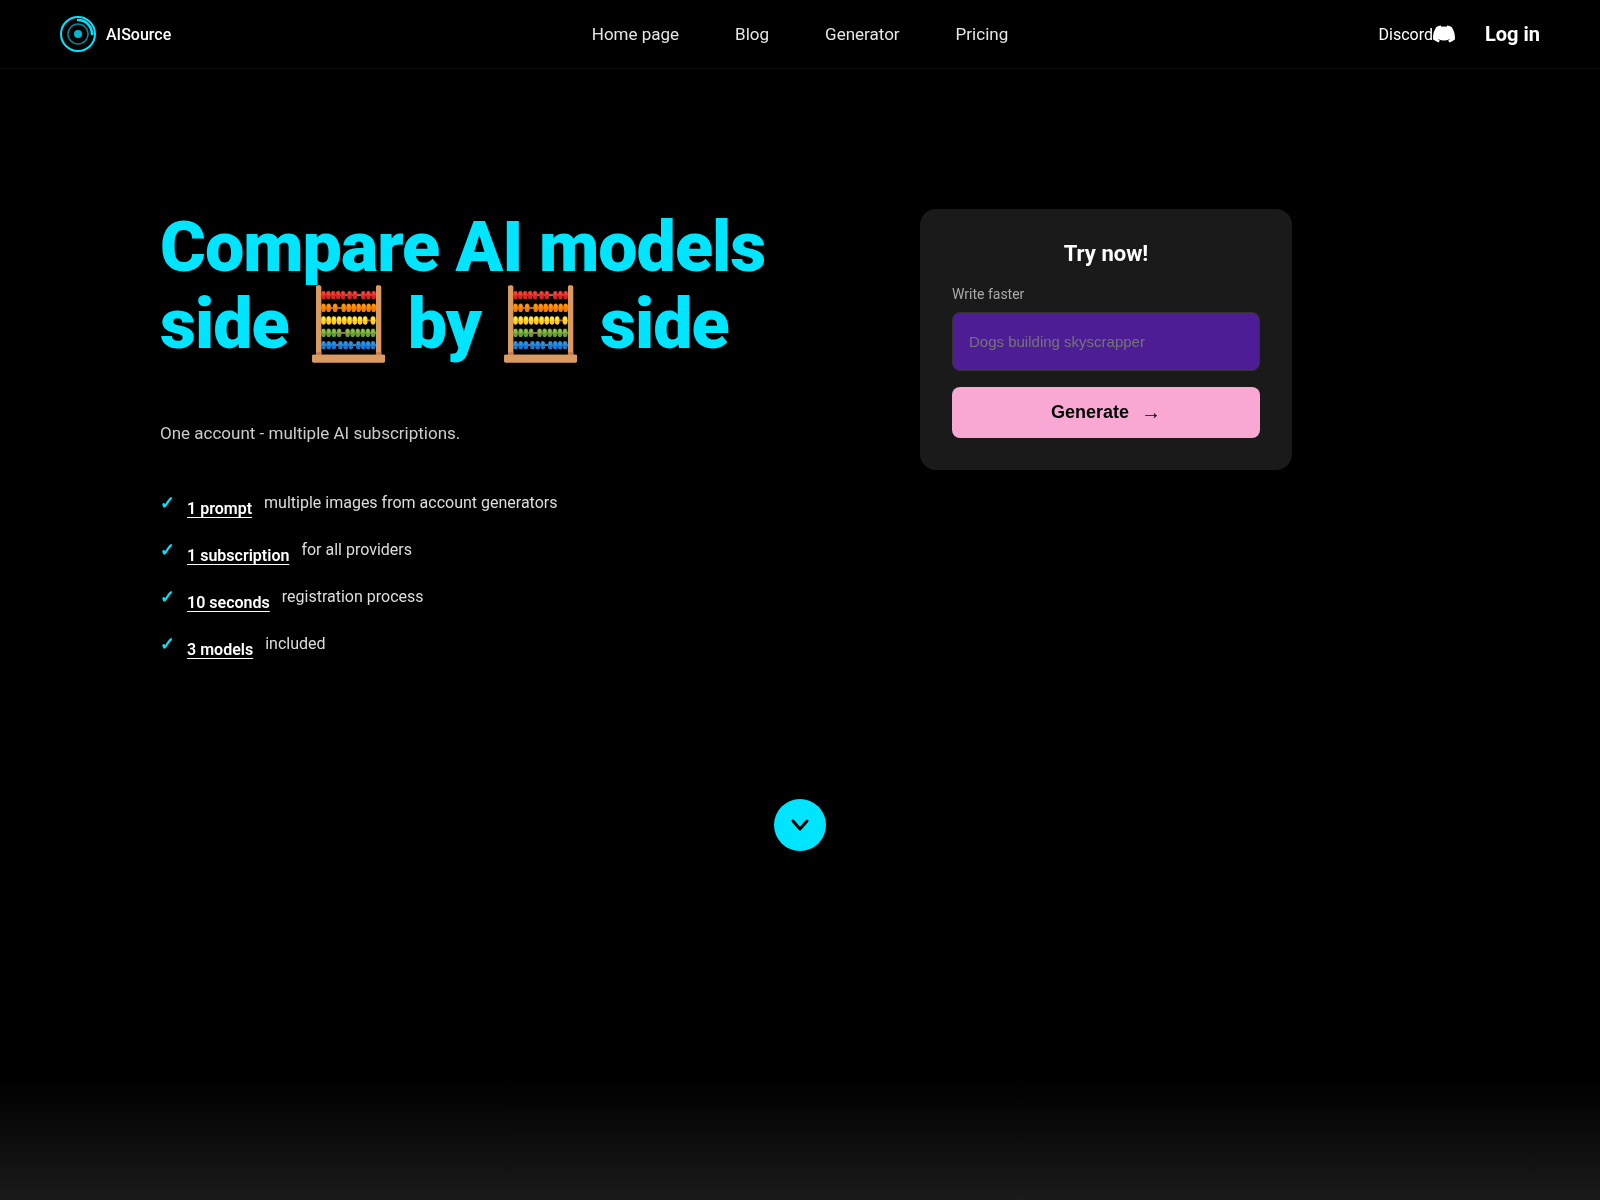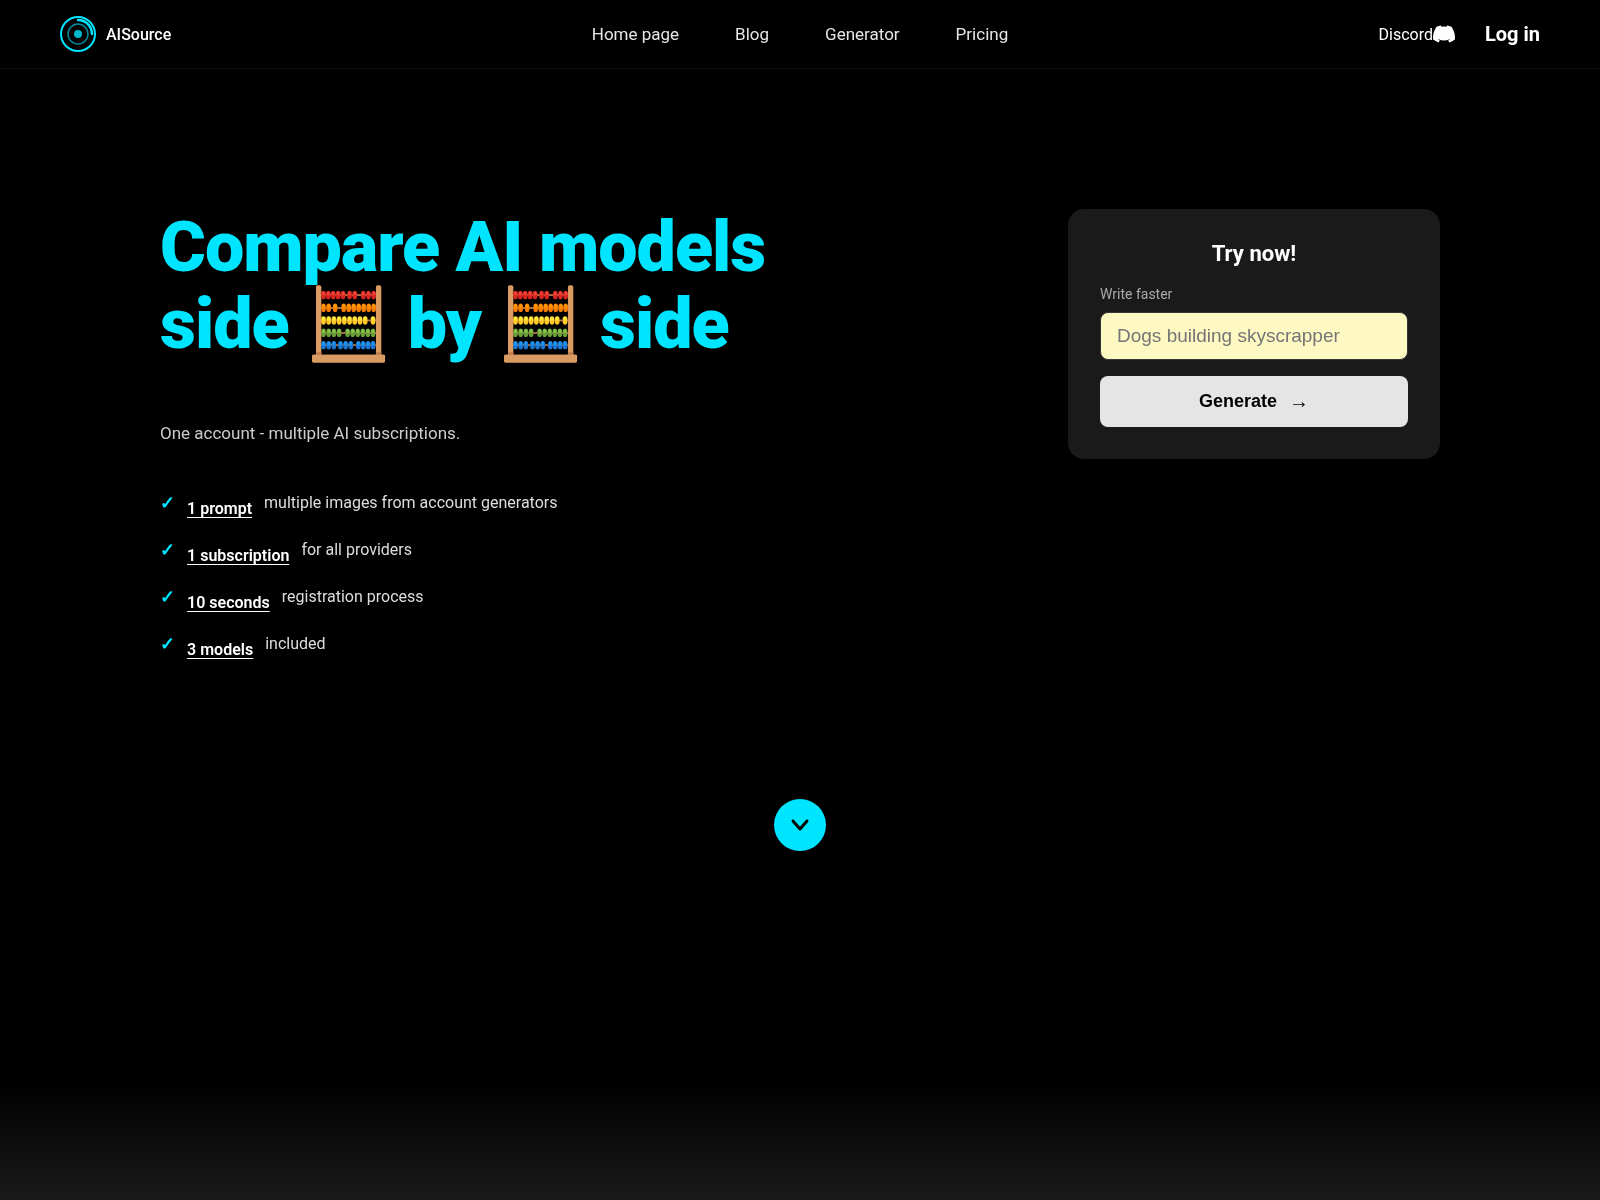--- a/index.html
+++ b/index.html
@@ -87,21 +87,20 @@
       font-weight: 700;
       cursor: pointer;
     }
 
     
     .main {
       display: flex;
       padding: 140px 160px 80px 160px;
       gap: 80px;
       align-items: flex-start;
-      justify-content: space-between;
     }
 
     .hero-left {
       flex: 1;
       max-width: 680px;
     }
 
     .hero-title {
       font-size: 70px;
       font-weight: 900;
@@ -165,33 +164,33 @@
     }
 
     .prompt-label {
       font-size: 14px;
       color: #aaa;
       margin-bottom: 10px;
     }
 
     .prompt-input {
       width: 100%;
-      background: #fef9c3;
+      background: #4c1d95;
       border: 1px solid #333;
       border-radius: 8px;
-      padding: 12px 16px;
+      padding: 20px 16px;
       color: #888;
-      font-size: 19px;
+      font-size: 15px;
       margin-bottom: 16px;
       outline: none;
     }
 
     .generate-btn {
       width: 100%;
-      background: #e5e5e5;
+      background: #f9a8d4;
       color: #000;
       border: none;
       border-radius: 8px;
       padding: 14px 20px;
       font-size: 18px;
       font-weight: 700;
       cursor: pointer;
       display: flex;
       align-items: center;
       justify-content: center;

